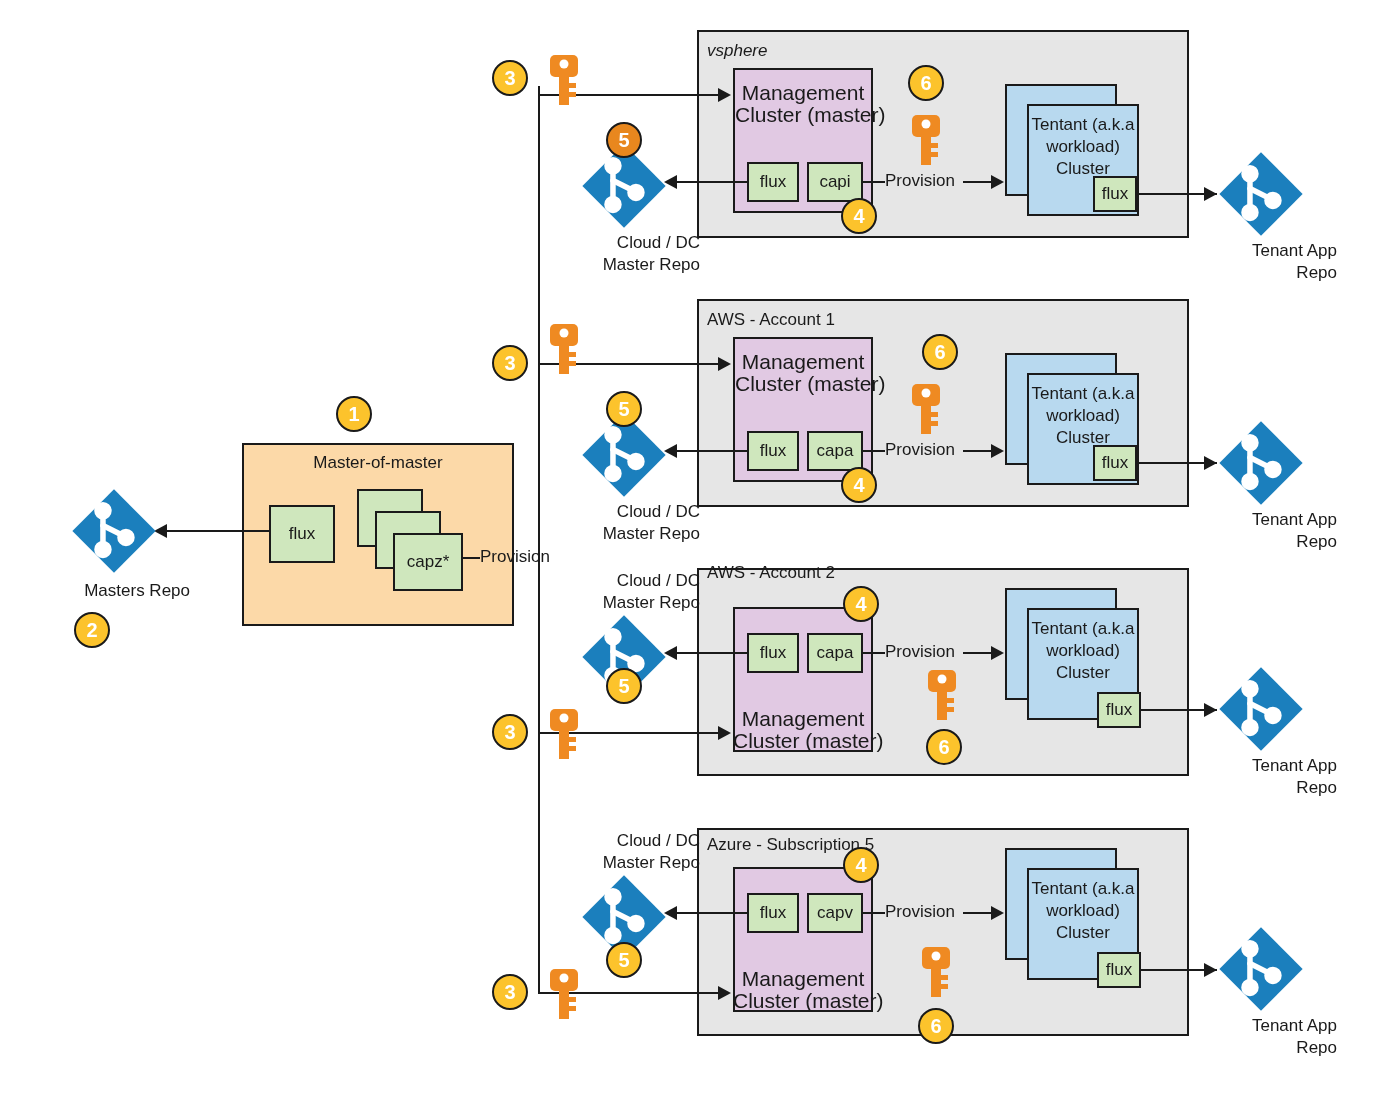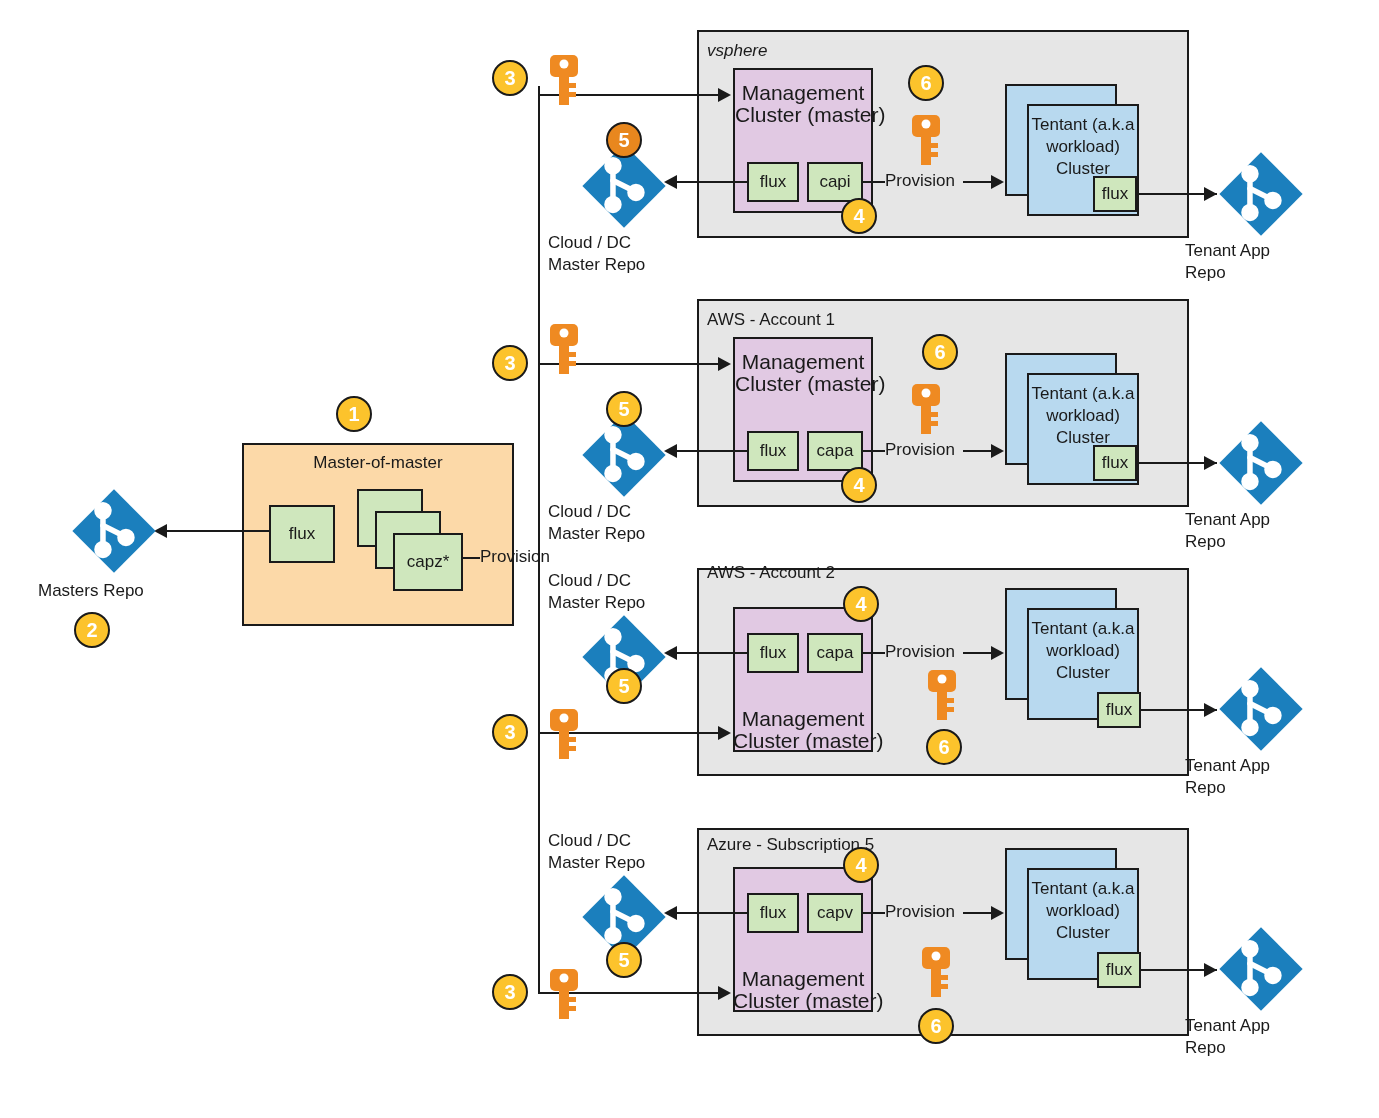--- a/index.html
+++ b/index.html
@@ -22,21 +22,21 @@
   .tenant-label{font-size:17px;line-height:22px;text-align:center;white-space:nowrap;}
 
   
   .marker{border-radius:50%;border:2.5px solid #1a1a1a;display:flex;align-items:center;
           justify-content:center;color:#ffffff;font-size:20px;font-weight:bold;z-index:40;}
   .m-yellow{background:#fcc32c;}
   .m-orange{background:#e8871e;}
 
   
   .edge-label{font-size:17px;background:transparent;white-space:nowrap;z-index:25;text-align:center;}
-  .node-caption{font-size:17px;line-height:22px;text-align:left;white-space:nowrap;}
+  .node-caption{font-size:17px;line-height:22px;text-align:right;white-space:nowrap;}
 
   
   .hline{background:#1a1a1a;height:2px;z-index:15;}
   .vline{background:#1a1a1a;width:2px;z-index:15;}
   .arrow-r{width:0;height:0;border-top:7px solid transparent;border-bottom:7px solid transparent;
            border-left:13px solid #1a1a1a;z-index:16;}
   .arrow-l{width:0;height:0;border-top:7px solid transparent;border-bottom:7px solid transparent;
            border-right:13px solid #1a1a1a;z-index:16;}
 
   .git-ico{z-index:20;}

